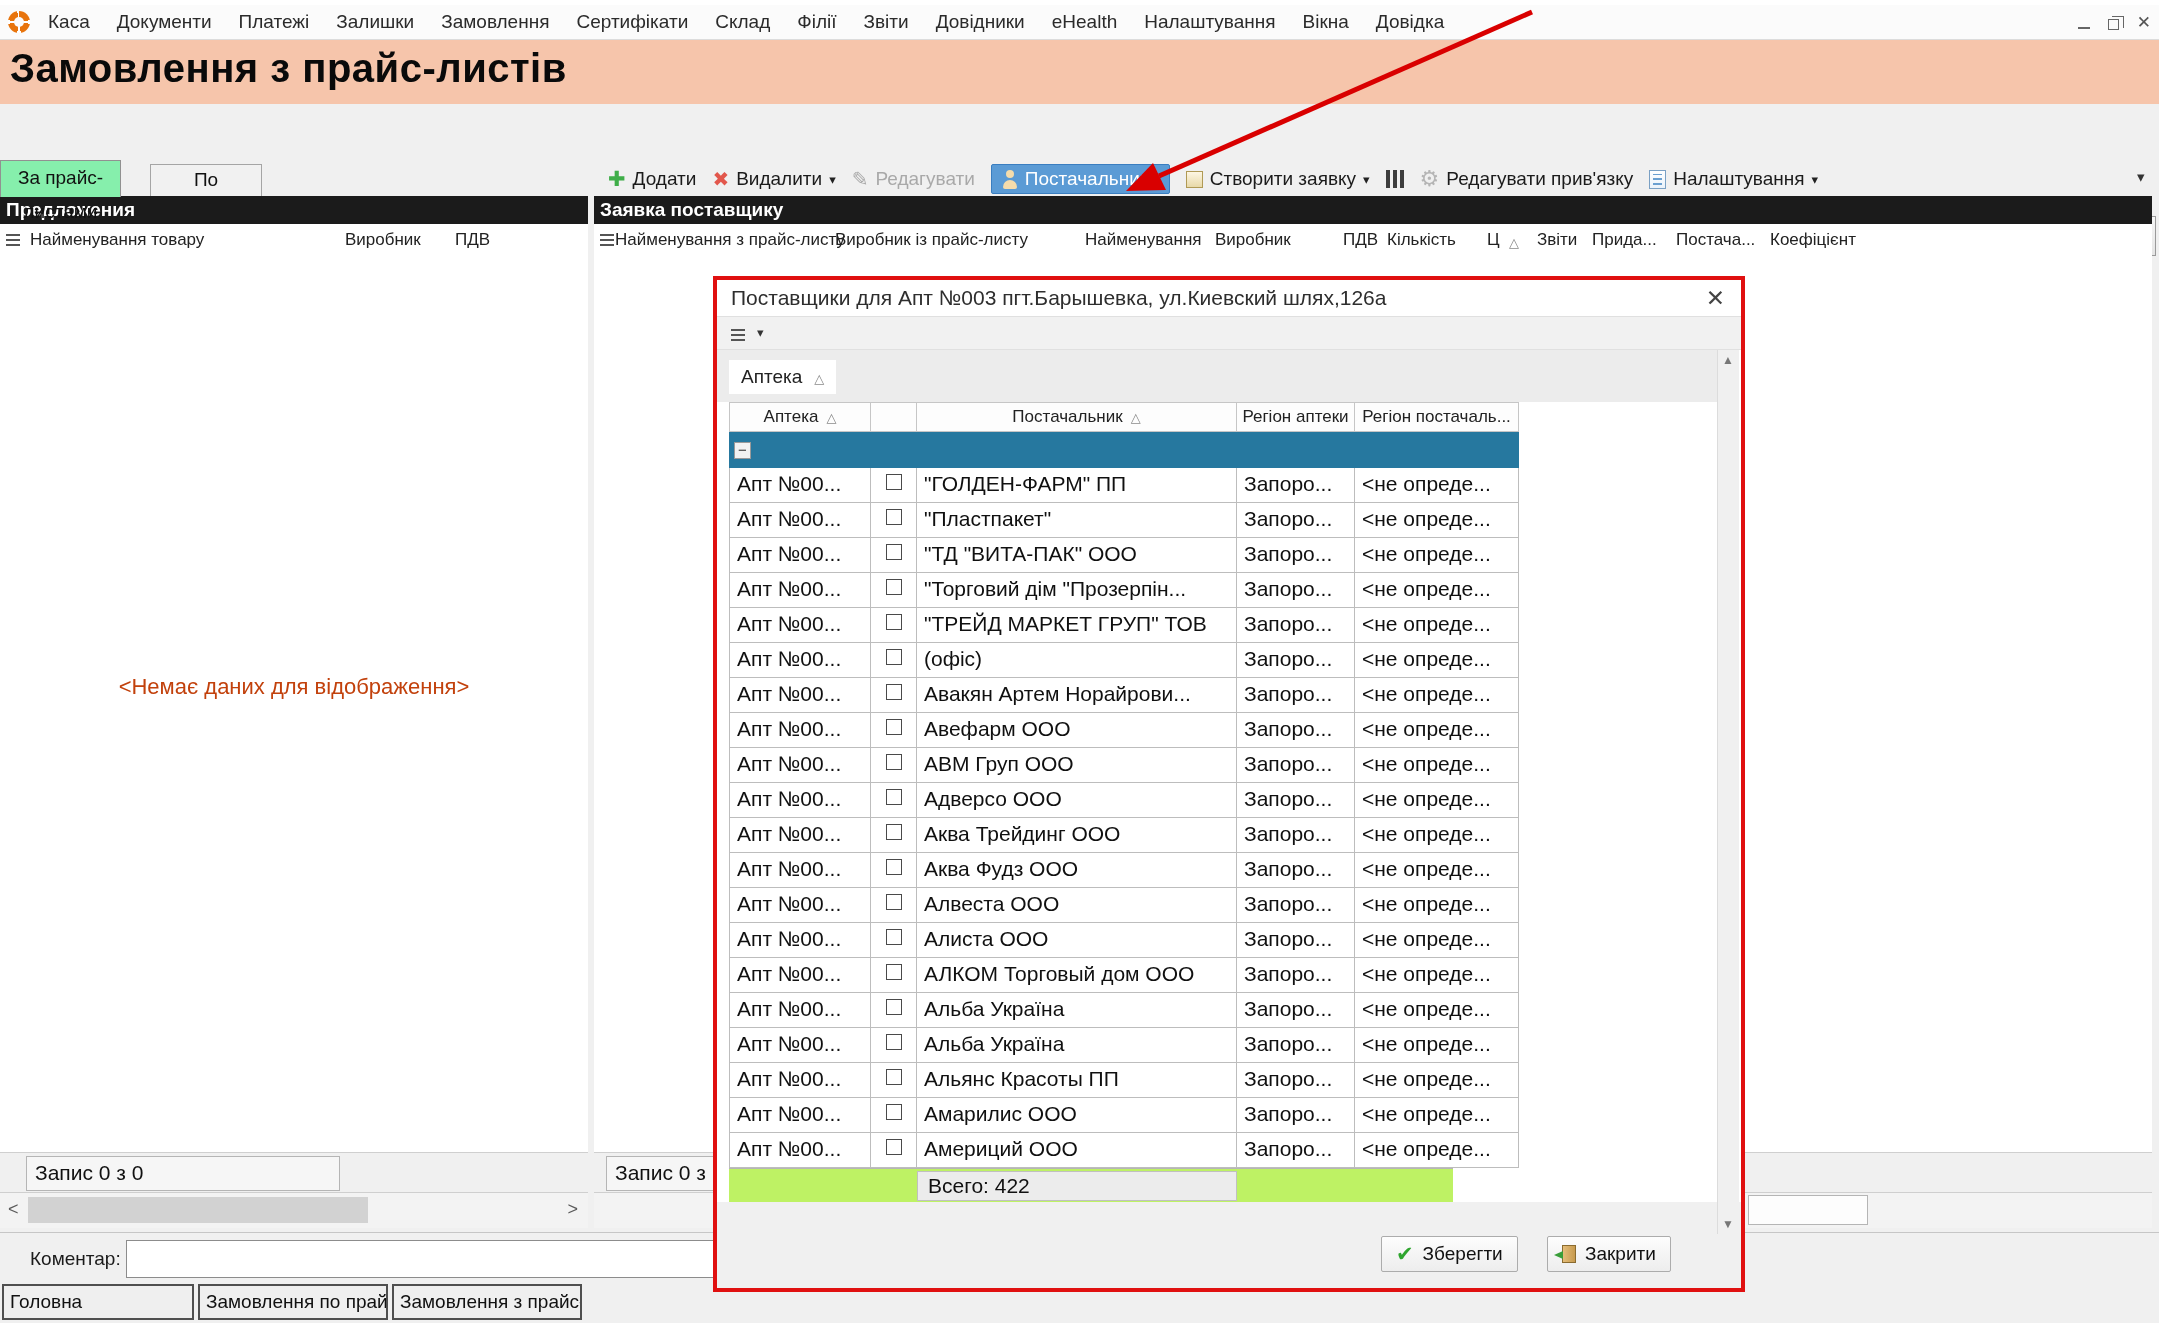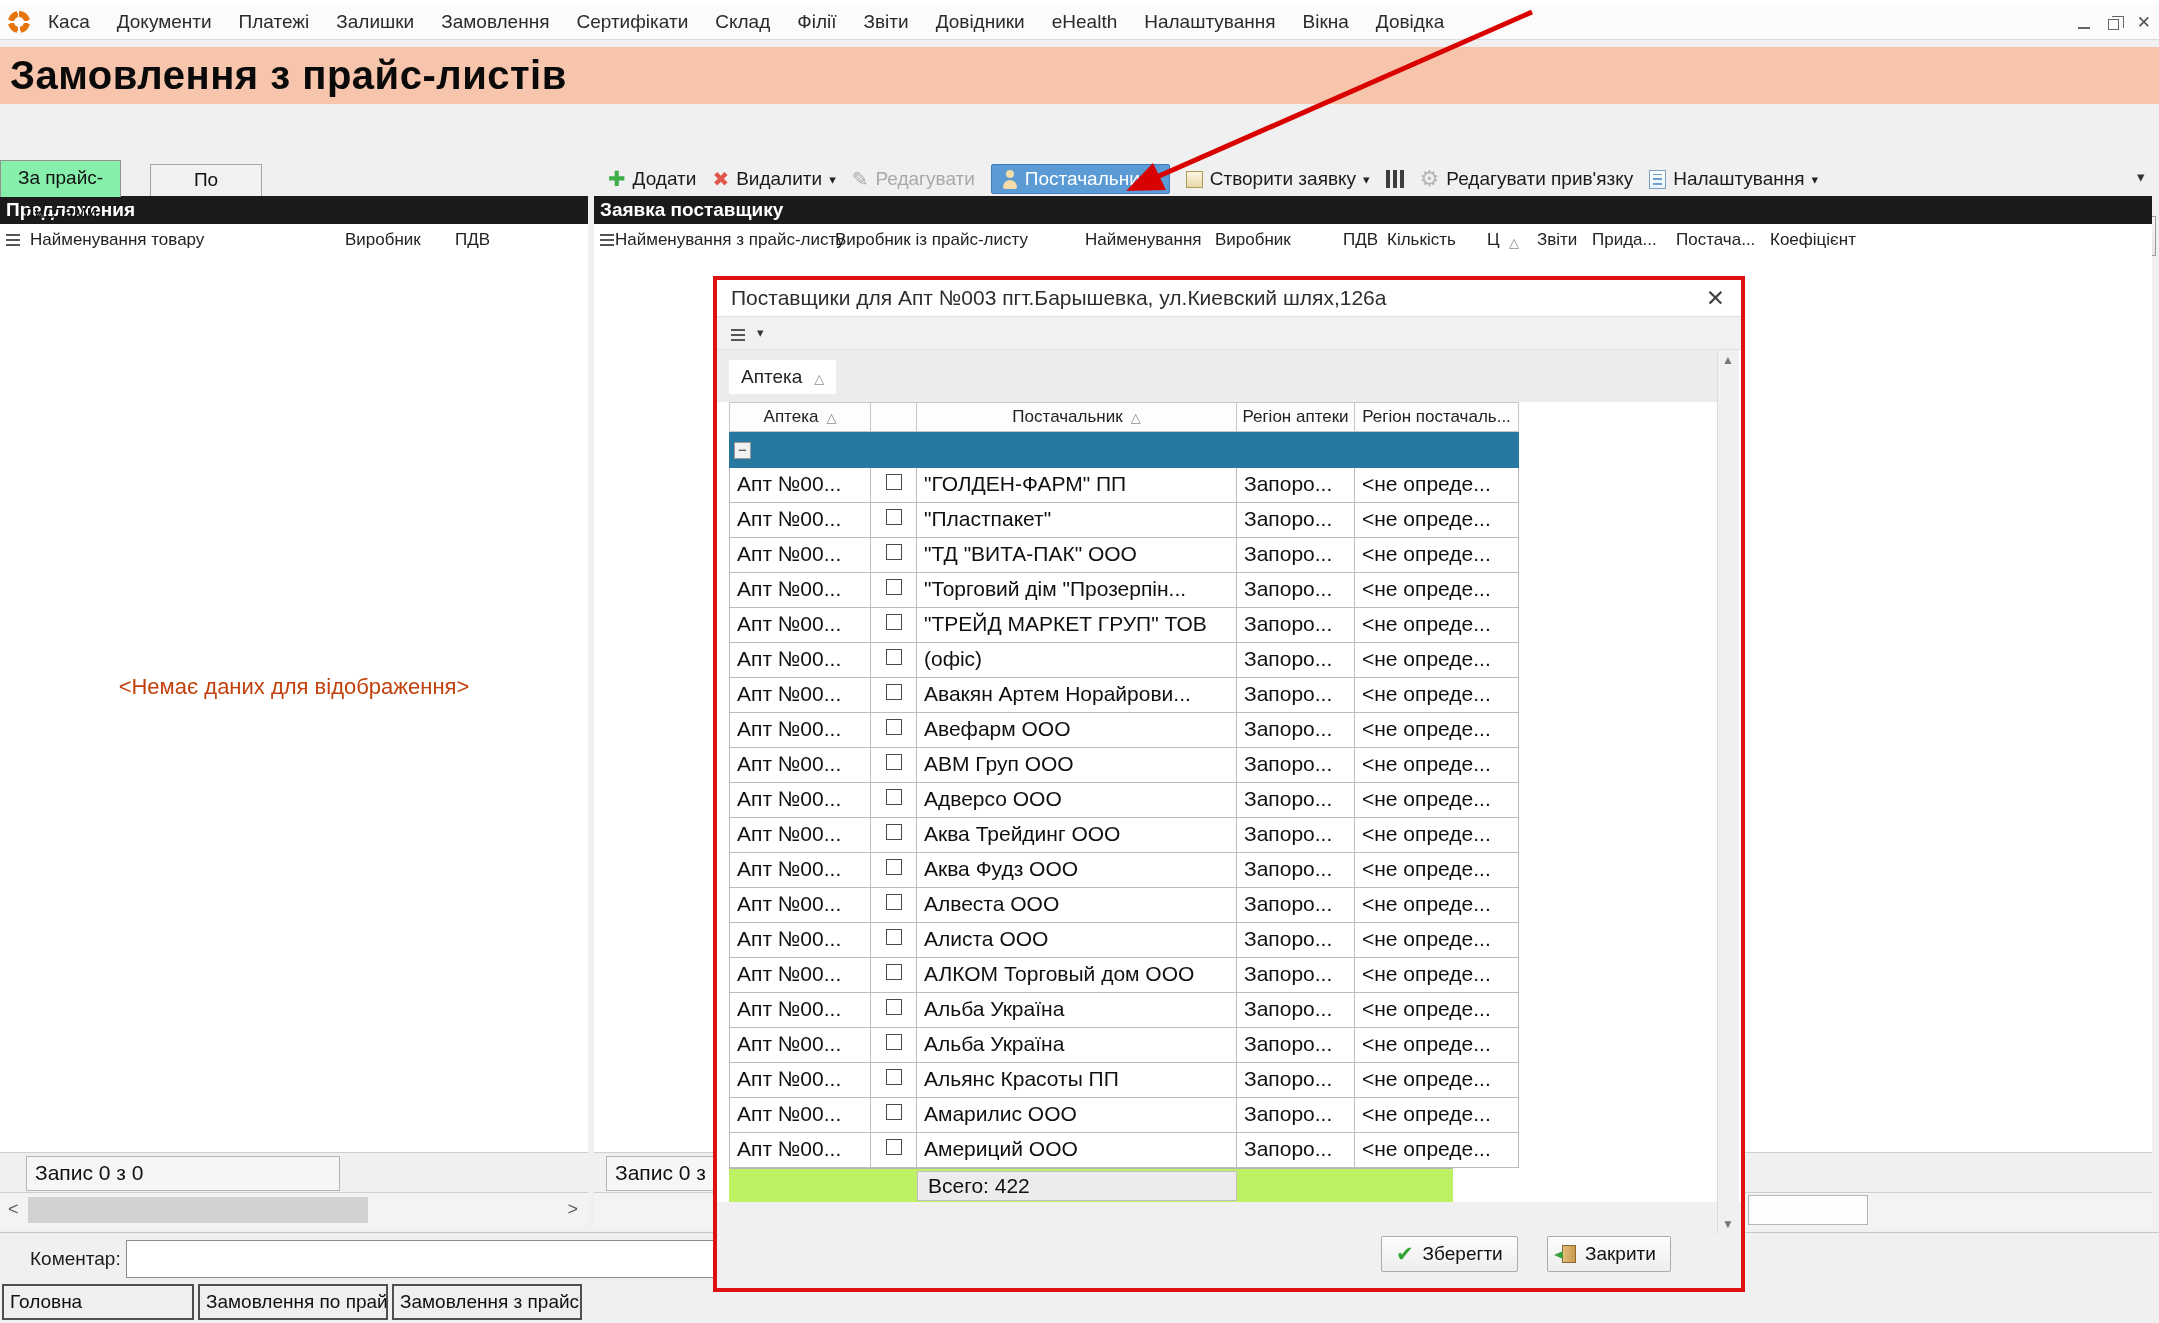--- a/index.html
+++ b/index.html
@@ -14,21 +14,21 @@
   .menuitems { display:flex; gap:27px; margin-left:18px; font-size:19px; color:#2b2b2b; }
   .menuitems span { cursor:default; }
   .wincontrols { position:absolute; right:8px; top:8px; display:flex; gap:18px; align-items:center; height:20px; }
   .win-min { width:12px; height:2px; background:#666; margin-top:10px; }
   .win-restore { width:11px; height:11px; border:1px solid #666; position:relative; margin-top:3px; }
   .win-restore::before { content:""; position:absolute; left:3px; top:-4px; width:11px; height:11px; border-top:1px solid #666; border-right:1px solid #666; }
   .win-close { font-size:17px; color:#555; line-height:20px; }
   .win-close::before { content:"\2715"; }
 
   
-  .pagetitle { position:absolute; left:0; top:40px; width:2159px; height:64px; background:#f6c5ab;margin-top:7px; }
+  .pagetitle { position:absolute; left:0; top:40px; width:2159px; height:64px; background:#f6c5ab; }
   .pagetitle h1 { font-size:40px; font-weight:700; color:#0a0a0a; padding:6px 0 0 10px; letter-spacing:0.5px; }
 
   
   .filterrow { position:absolute; left:0; top:104px; width:2159px; height:56px; background:#f0f0f0; }
   .lbl { position:absolute; font-size:19px; color:#1b1b1b; }
   .lbl-sm { position:absolute; font-size:17px; color:#1b1b1b; line-height:19px; }
   .inputbox { position:absolute; background:#fff; border:1px solid #8c8c8c; font-size:21px; color:#111; display:flex; align-items:center; padding-left:8px; white-space:nowrap; overflow:hidden; }
   .searchbtn { position:absolute; width:38px; height:38px; background:linear-gradient(#f9f9f9,#e7e7e7); border:1px solid #9a9a9a; display:flex; align-items:center; justify-content:center; }
   .mag { position:relative; width:15px; height:15px; border:2px solid #4a6f8e; border-radius:50%; }
   .mag::after { content:""; position:absolute; width:8px; height:3px; background:#4a6f8e; transform:rotate(45deg); right:-7px; bottom:-2px; }

